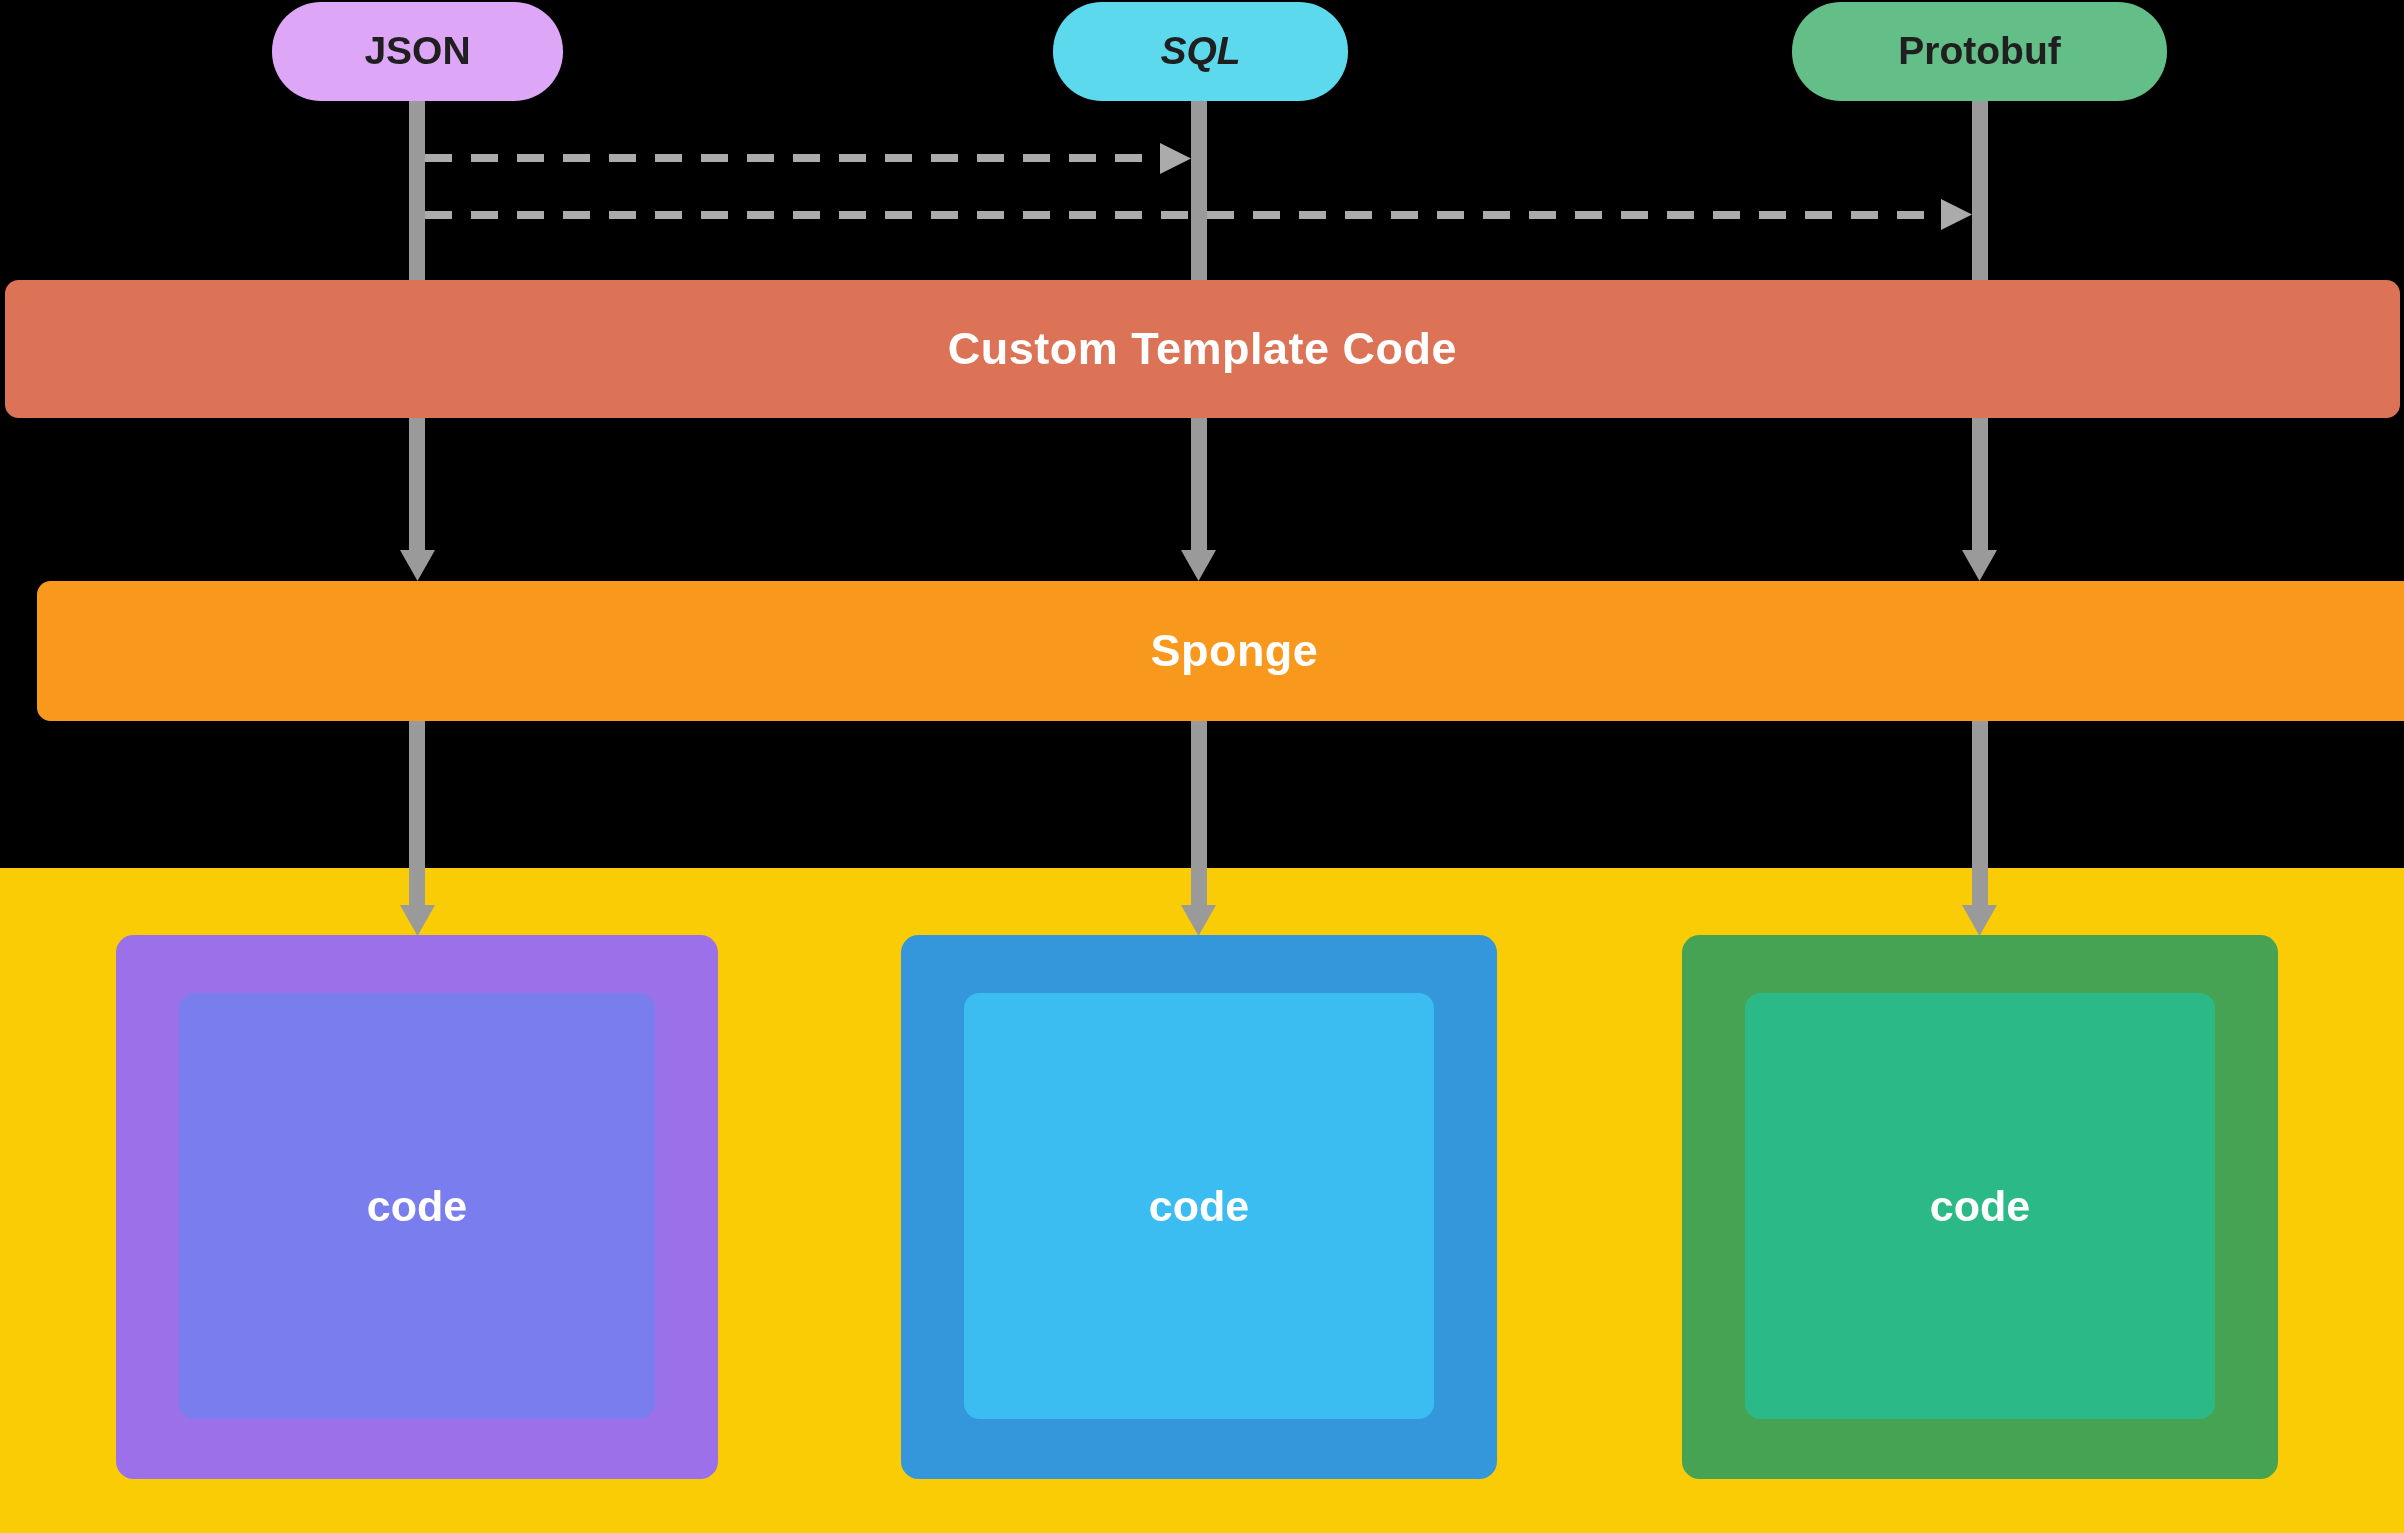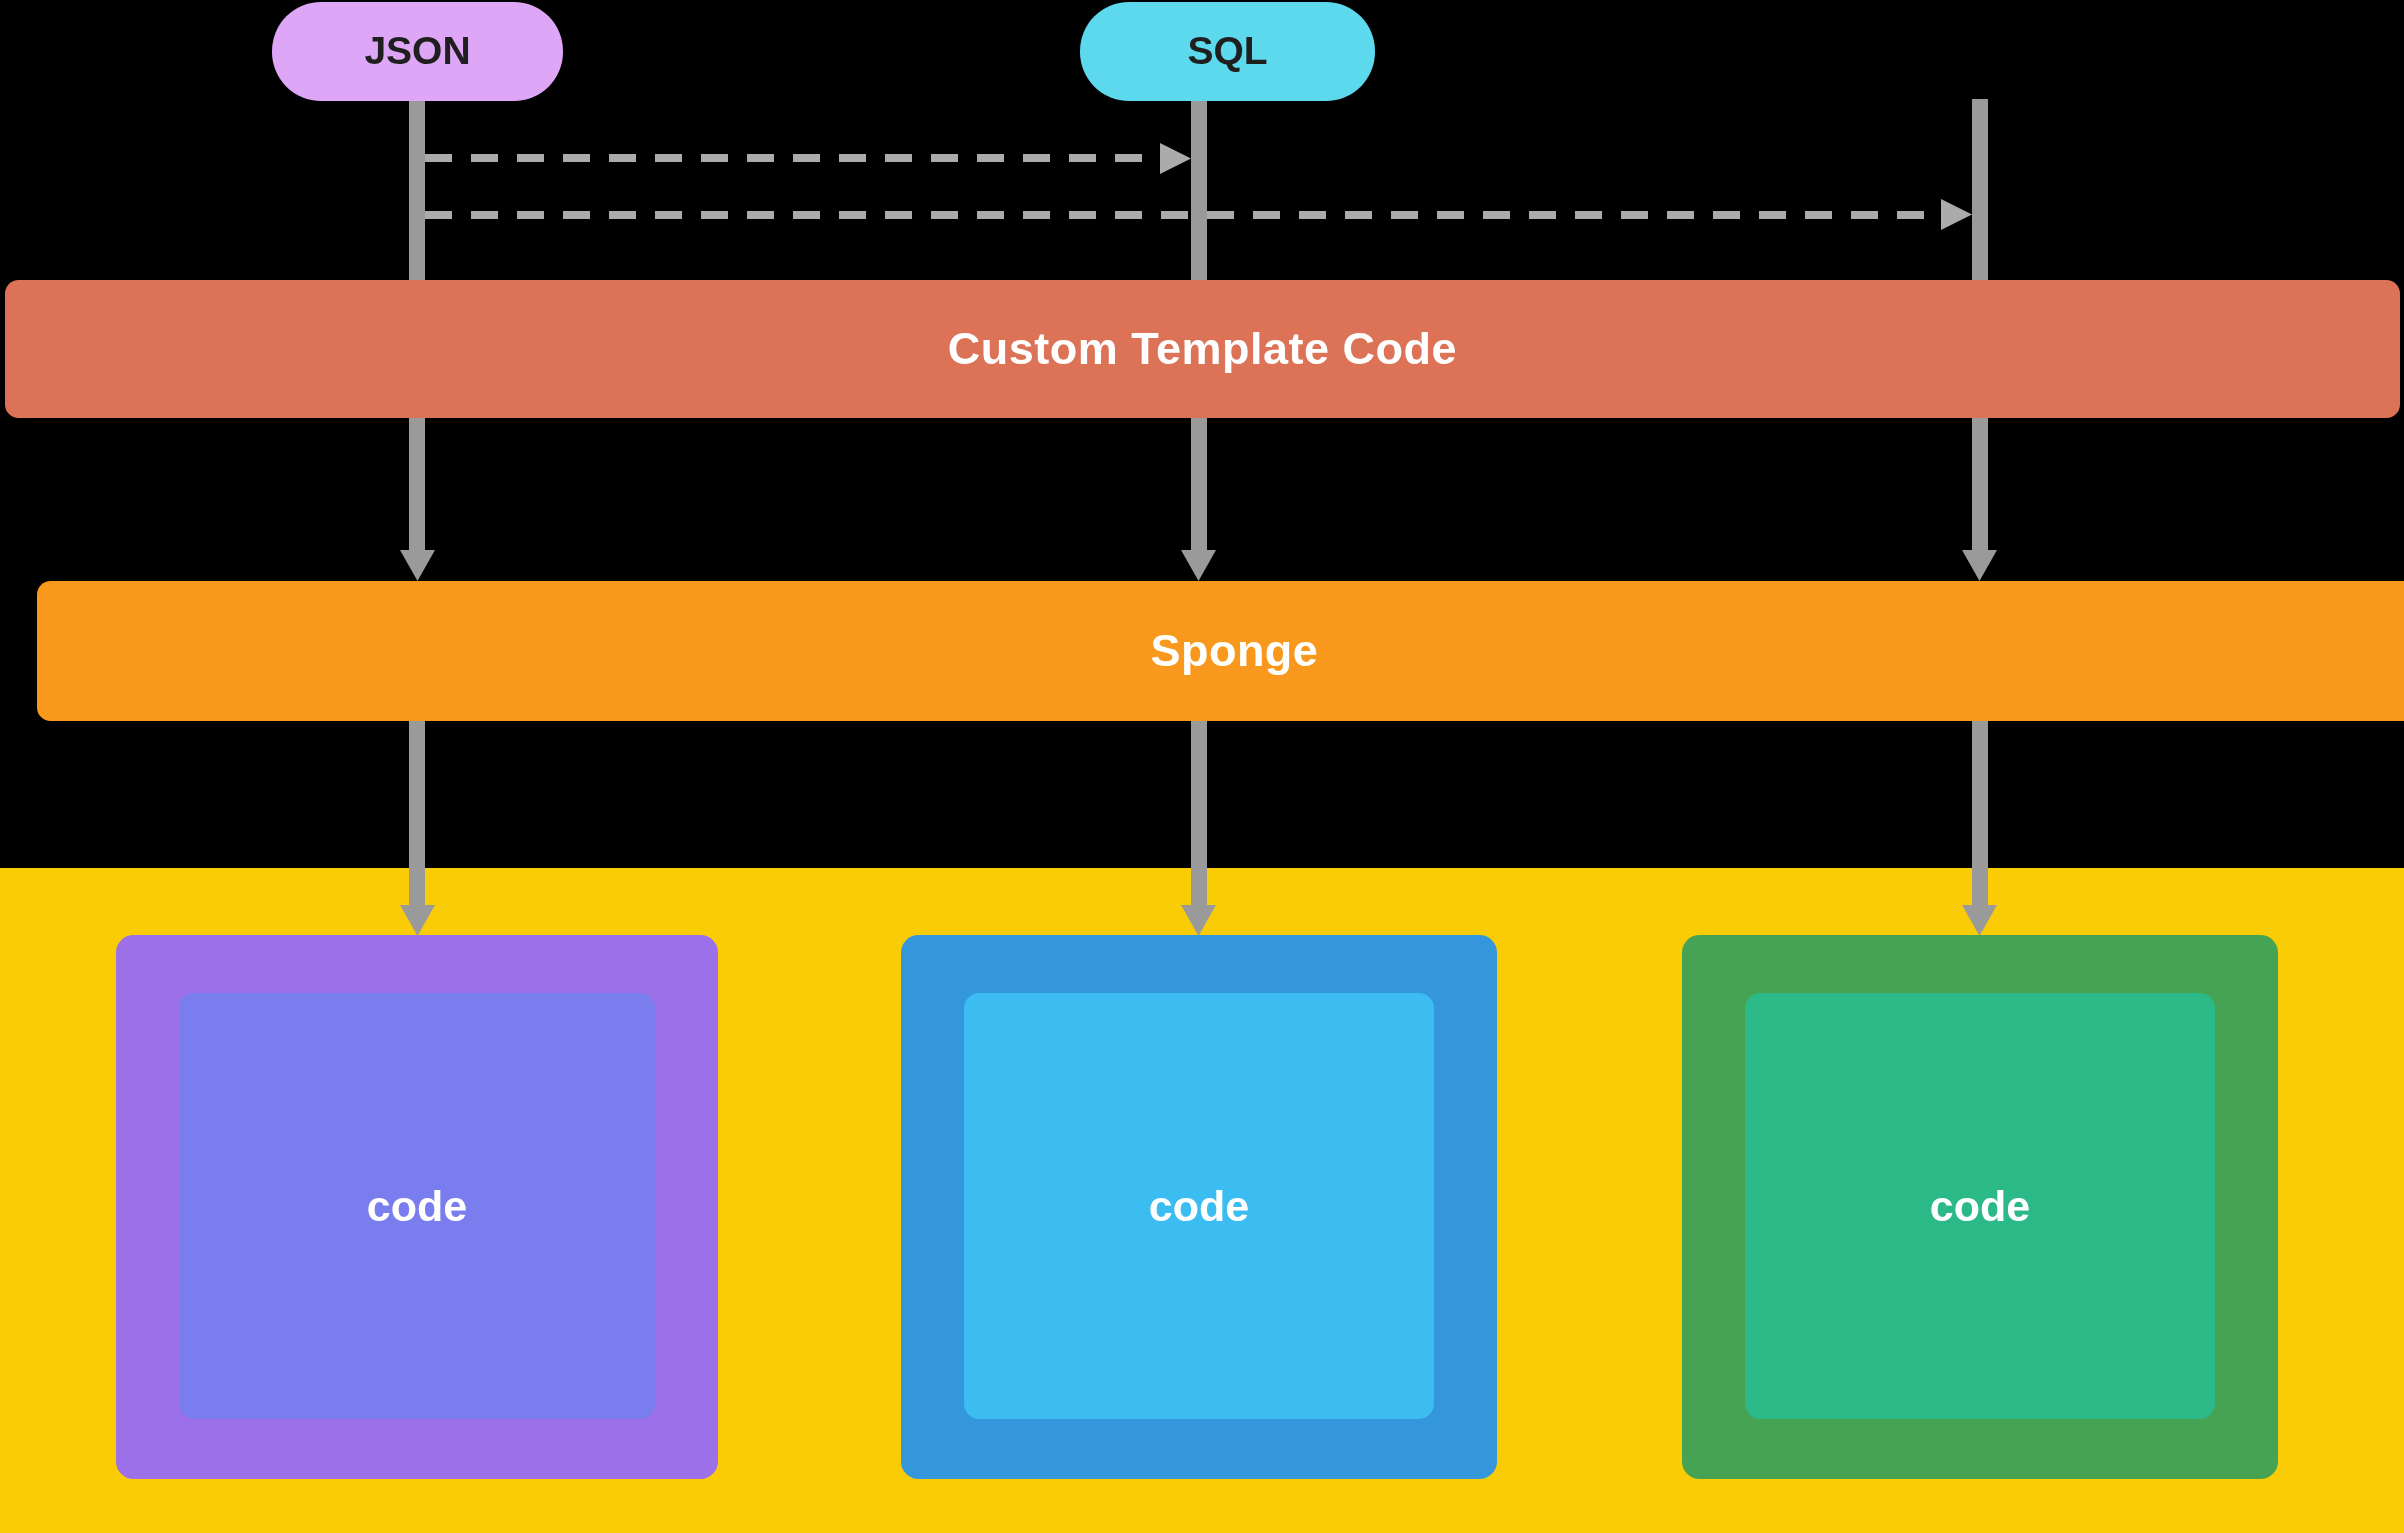--- a/index.html
+++ b/index.html
@@ -38,21 +38,21 @@
 
   
   .pill {
     position: absolute;
     top: 1.9px; height: 99px;
     border-radius: 49px;
     display: flex; align-items: center; justify-content: center;
     font-size: 39px; font-weight: 700; color: #1f1f1f;
   }
   .pill.json     { left: 272px;  width: 291px; background: #dea6f6; }
-  .pill.sql      { left: 1080px; width: 295px; background: #5cd9ed; }
+  .pill.sql      { left: 1053px; width: 295px; background: #5cd9ed; font-style: italic; }
   .pill.protobuf { left: 1792px; width: 375px; background: #63be87; }
 
   
   .vseg {
     position: absolute;
     width: 15.5px;
     background: #9a9a9a;
   }
   .col1 { left: 409px; }
   .col2 { left: 1191px; }
@@ -141,20 +141,21 @@
   <div class="dash-line dash1"></div>
   <div class="arrow-right dash1-head" style="background: rgb(171, 171, 171);"></div>
   <div class="dash-line dash2"></div>
   <div class="arrow-right dash2-head" style="background: rgb(171, 171, 171);"></div>
 
   <div class="layer-bar custom" style="background: rgb(220, 114, 86);">Custom Template Code</div>
   <div class="layer-bar sponge" style="background: rgb(248, 152, 29); margin-left: 32px;">Sponge</div>
 
   <div class="pill json" style="background: rgb(222, 166, 246);">JSON</div>
   <div class="pill sql" style="background: rgb(92, 217, 237);">SQL</div>
+  <div class="pill protobuf" style="background: rgb(99, 190, 135);">Protobuf</div>
 
   <div class="code-box b1" style="background: rgb(155, 112, 233);">
     <div class="code-inner" style="background: rgb(122, 125, 238);">code</div>
   </div>
   <div class="code-box b2" style="background: rgb(52, 151, 220);">
     <div class="code-inner" style="background: rgb(59, 189, 241);">code</div>
   </div>
   <div class="code-box b3" style="background: rgb(69, 163, 83);">
     <div class="code-inner" style="background: rgb(44, 185, 136);">code</div>
   </div>

